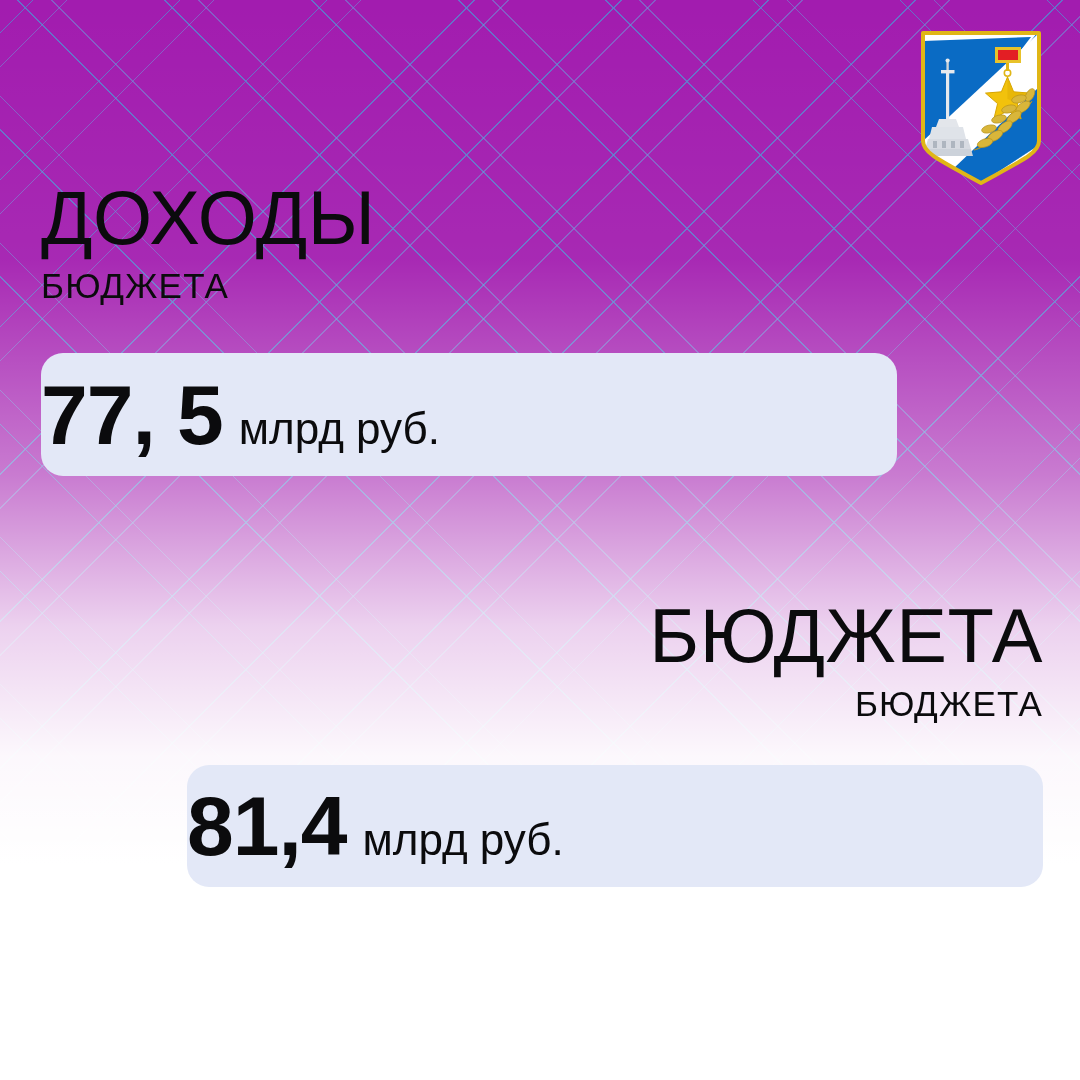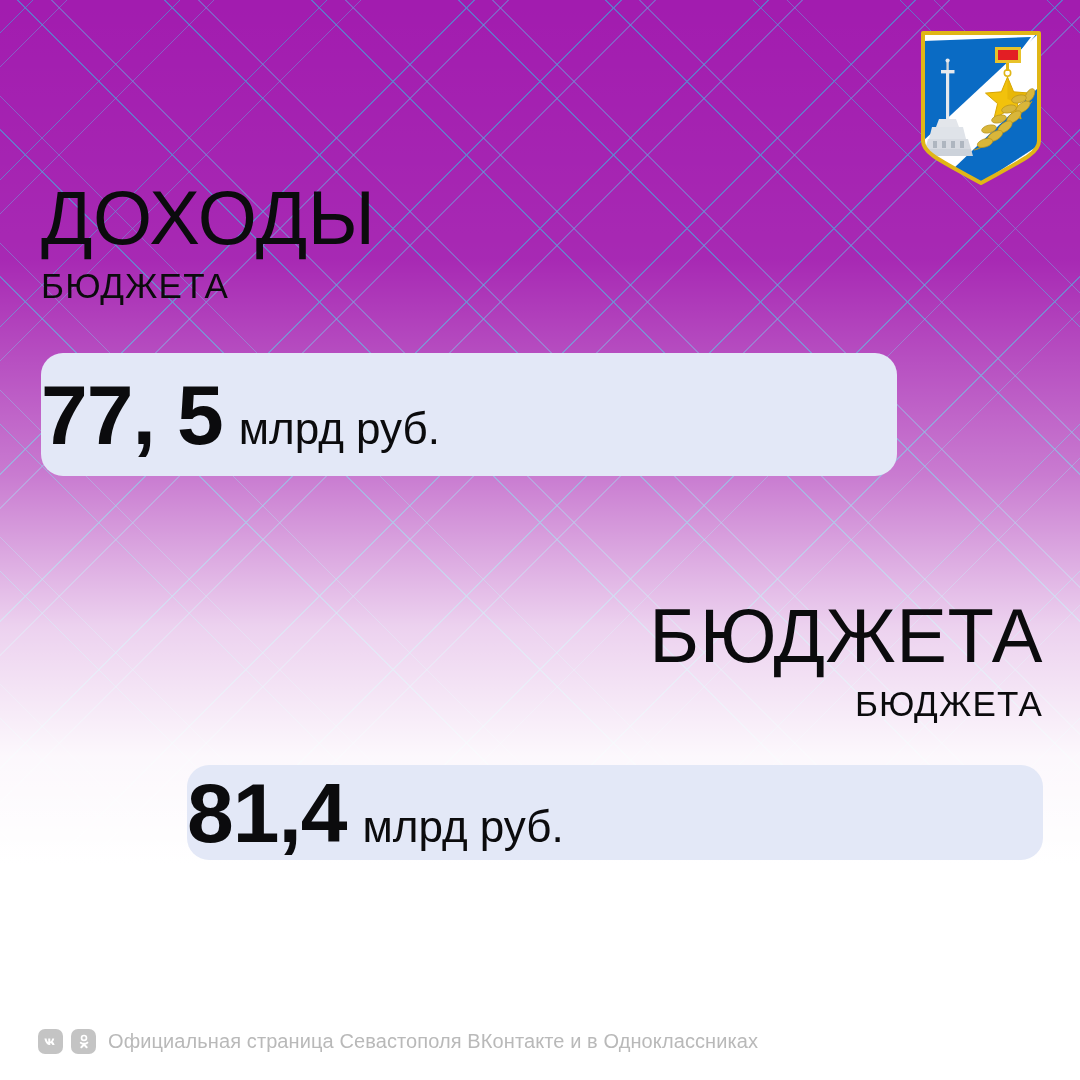--- a/index.html
+++ b/index.html
@@ -126,21 +126,21 @@
   .card-income {
     left: 41px;
     top: 353px;
     width: 856px;
     height: 123px;
   }
   .card-expense {
     left: 187px;
     top: 765px;
     width: 856px;
-    height: 95px;
+    height: 122px;
   }
 
   .card-inner {
     display: flex;
     align-items: baseline;
     white-space: nowrap;
   }
   .value-number {
     font-size: 84px;
     font-weight: 700;
@@ -279,28 +279,14 @@
     <div class="subtitle">БЮДЖЕТА</div>
   </div>
 
   <div class="card card-expense">
     <div class="card-inner">
       <span class="value-number">81,4</span>
       <span class="value-unit">млрд руб.</span>
     </div>
   </div>
 
-  <div class="footer">
-    <span class="social-badge">
-      <svg width="18" height="18" viewBox="0 0 24 24" aria-hidden="true">
-        <path fill="#ffffff" d="M3.2 7.3h2.9c.2 2.1 1.1 3.9 2.2 4.9V7.3h2.7v4.2c1.1-.2 2.2-1.6 2.6-4.2h2.7c-.3 1.9-1.1 3.5-2.2 4.4 1.2.8 2.2 2.2 2.7 4.3h-3c-.4-1.5-1.2-2.6-2.8-2.8v2.8h-.3c-3.5 0-6.1-2.5-7.5-8.7z"></path>
-      </svg>
-    </span>
-    <span class="social-badge">
-      <svg width="18" height="18" viewBox="0 0 24 24" aria-hidden="true">
-        <circle cx="12" cy="6.6" r="3.3" fill="none" stroke="#ffffff" stroke-width="2.2"></circle>
-        <path fill="#ffffff" d="M6.6 12.2a1.3 1.3 0 0 1 1.8-.3c2.2 1.5 5 1.5 7.2 0a1.3 1.3 0 1 1 1.5 2.1c-1 .7-2.1 1.1-3.2 1.4l2.6 2.6a1.3 1.3 0 0 1-1.9 1.9L12 17.3l-2.6 2.6a1.3 1.3 0 1 1-1.9-1.9l2.6-2.6c-1.1-.3-2.2-.7-3.2-1.4a1.3 1.3 0 0 1-.3-1.8z"></path>
-      </svg>
-    </span>
-    <span class="footer-text">Официальная страница Севастополя ВКонтакте и в Одноклассниках</span>
-  </div>
 
 </div>
 
 </body></html>

